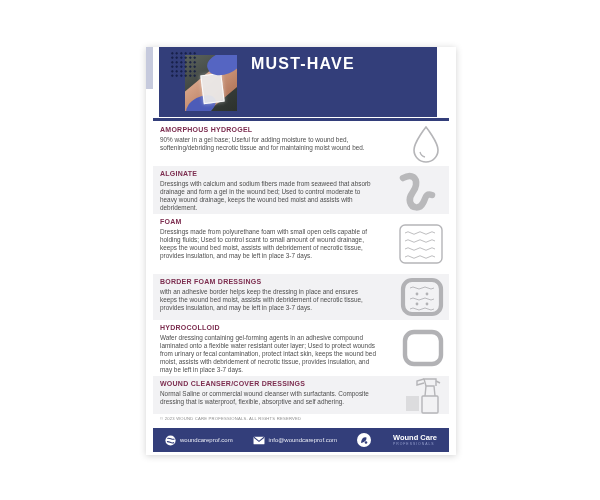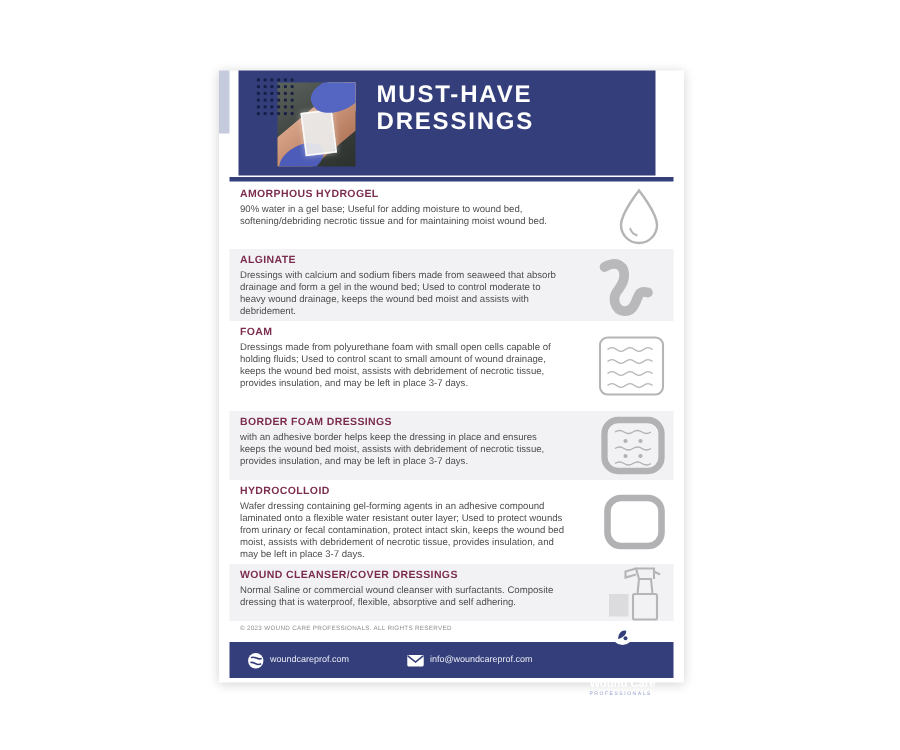--- a/index.html
+++ b/index.html
@@ -33,21 +33,21 @@
   .section.shaded{background:#f2f2f4;}
   .sec-0{height:44px}.sec-1{height:48px}.sec-2{height:60px}.sec-3{height:46px}.sec-4{height:56px}.sec-5{height:38px}
   .sec-title{color:#7c2d4f;font-weight:bold;font-size:7px;letter-spacing:.25px;margin:0 0 2.5px 0;}
   .sec-body{color:#4e4e4e;font-size:6.4px;line-height:8px;width:216px;margin:0;}
   .sec-icon{position:absolute;right:5px;top:50%;transform:translateY(-50%);}
   
   .copyright{position:absolute;left:14px;top:369px;font-size:4.2px;color:#8d8d8d;letter-spacing:.2px;}
   .footer{position:absolute;left:7px;right:7px;top:381px;height:24px;background:#333e7a;
     display:flex;align-items:center;justify-content:space-between;padding:0 12px;box-sizing:border-box;}
   .f-item{display:flex;align-items:center;gap:4px;color:#e9ebf4;font-size:6px;}
-  .logo{display:flex;align-items:center;gap:22px;flex-direction:column;}
+  .logo{display:flex;align-items:center;gap:22px;}
   .logo-text{line-height:1;}
   .logo-name{color:#ffffff;font-weight:bold;font-size:7.5px;}
   .logo-sub{color:#97a1cf;font-size:3.4px;letter-spacing:1px;margin-top:1.5px;}
   svg{display:block;}
 </style>
 </head>
 <body>
 
 <div class="canvas">
   <div class="poster">
@@ -57,21 +57,20 @@
       <div class="photo">
         <div class="cloth"></div>
         <div class="leg"></div>
         <div class="glove-bottom"></div>
         <div class="dressing"></div>
         <div class="glove-top"></div>
       </div>
       <div class="dot-grid"></div>
       <div class="title">
         <div>MUST-HAVE</div>
-        <div>DRESSINGS</div>
       </div>
     </div>
     <div class="divider"></div>
 
     <div class="sections">
 
       <div class="section sec-0">
         <h3 class="sec-title">AMORPHOUS HYDROGEL</h3>
         <p class="sec-body">90% water in a gel base; Useful for adding moisture to wound bed, softening/debriding necrotic tissue and for maintaining moist wound bed.</p>
         <span class="sec-icon">

